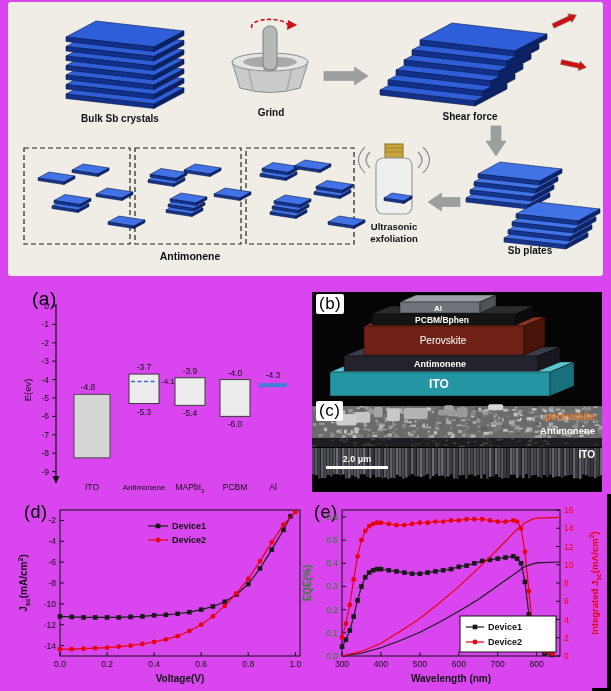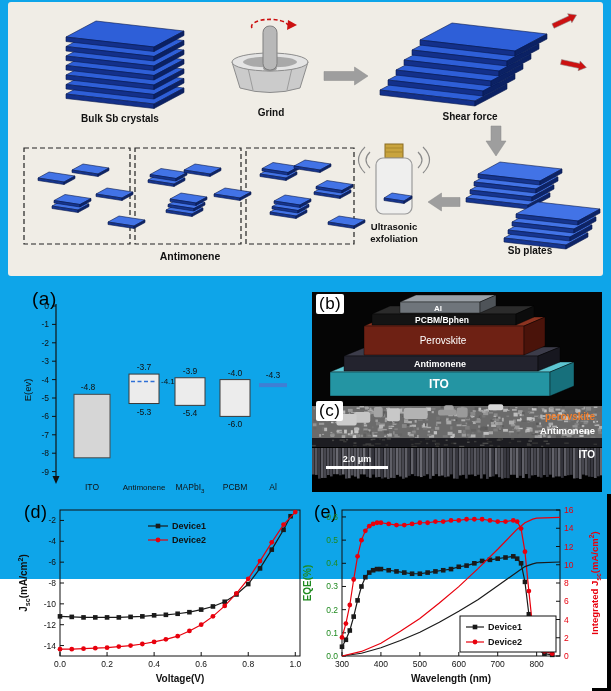--- a/index.html
+++ b/index.html
@@ -1,17 +1,17 @@
 <!DOCTYPE html>
 <html><head>
 <meta charset="utf-8">
 <style>
   html,body{margin:0;padding:0;}
   body{width:611px;height:691px;background:#ffffff;font-family:"Liberation Sans",sans-serif;position:relative;overflow:hidden;}
-  .page{position:absolute;left:0;top:0;width:611px;height:579px;background:#0ea5e9;}
+  .page{position:absolute;left:0;top:0;width:611px;height:691px;background:#d946ef;}
   .abs{position:absolute;}
   .schematic{background:#f0ede6;border-radius:3px;}
   .panel-letter{position:absolute;font-size:19px;color:#000;letter-spacing:.5px;}
   .panel-letter.chip{background:#ffffff;padding:0 3px;border-radius:2px;font-size:17px;line-height:20px;}
   svg{display:block;}
   svg text{font-family:"Liberation Sans",sans-serif;}
   .edge{position:absolute;background:#000;}
 </style>
 </head>
 <body>

